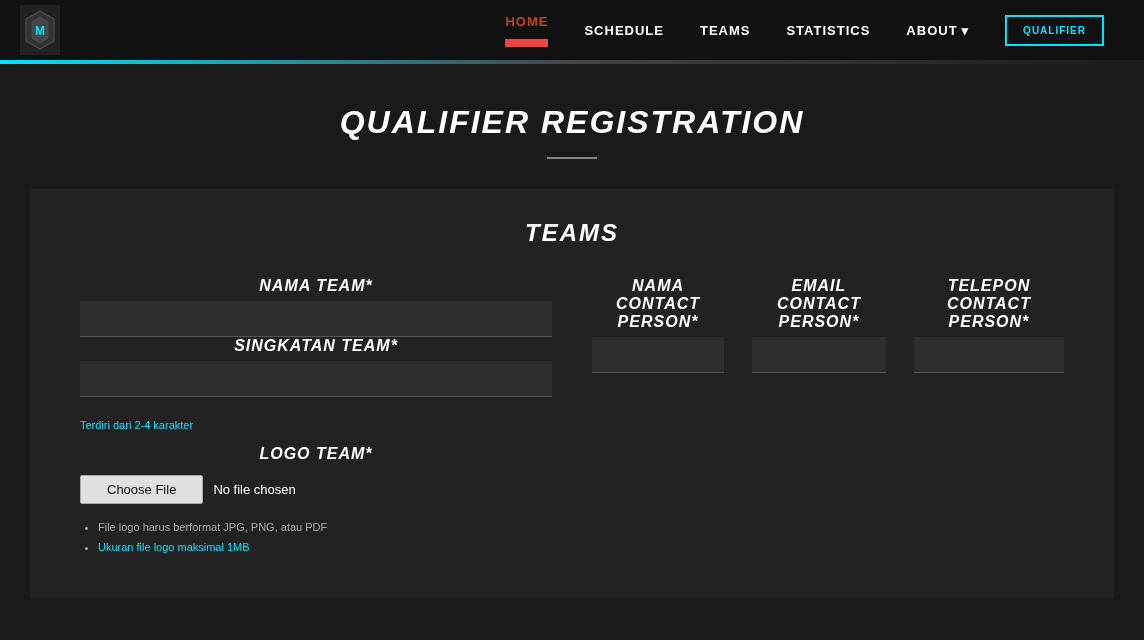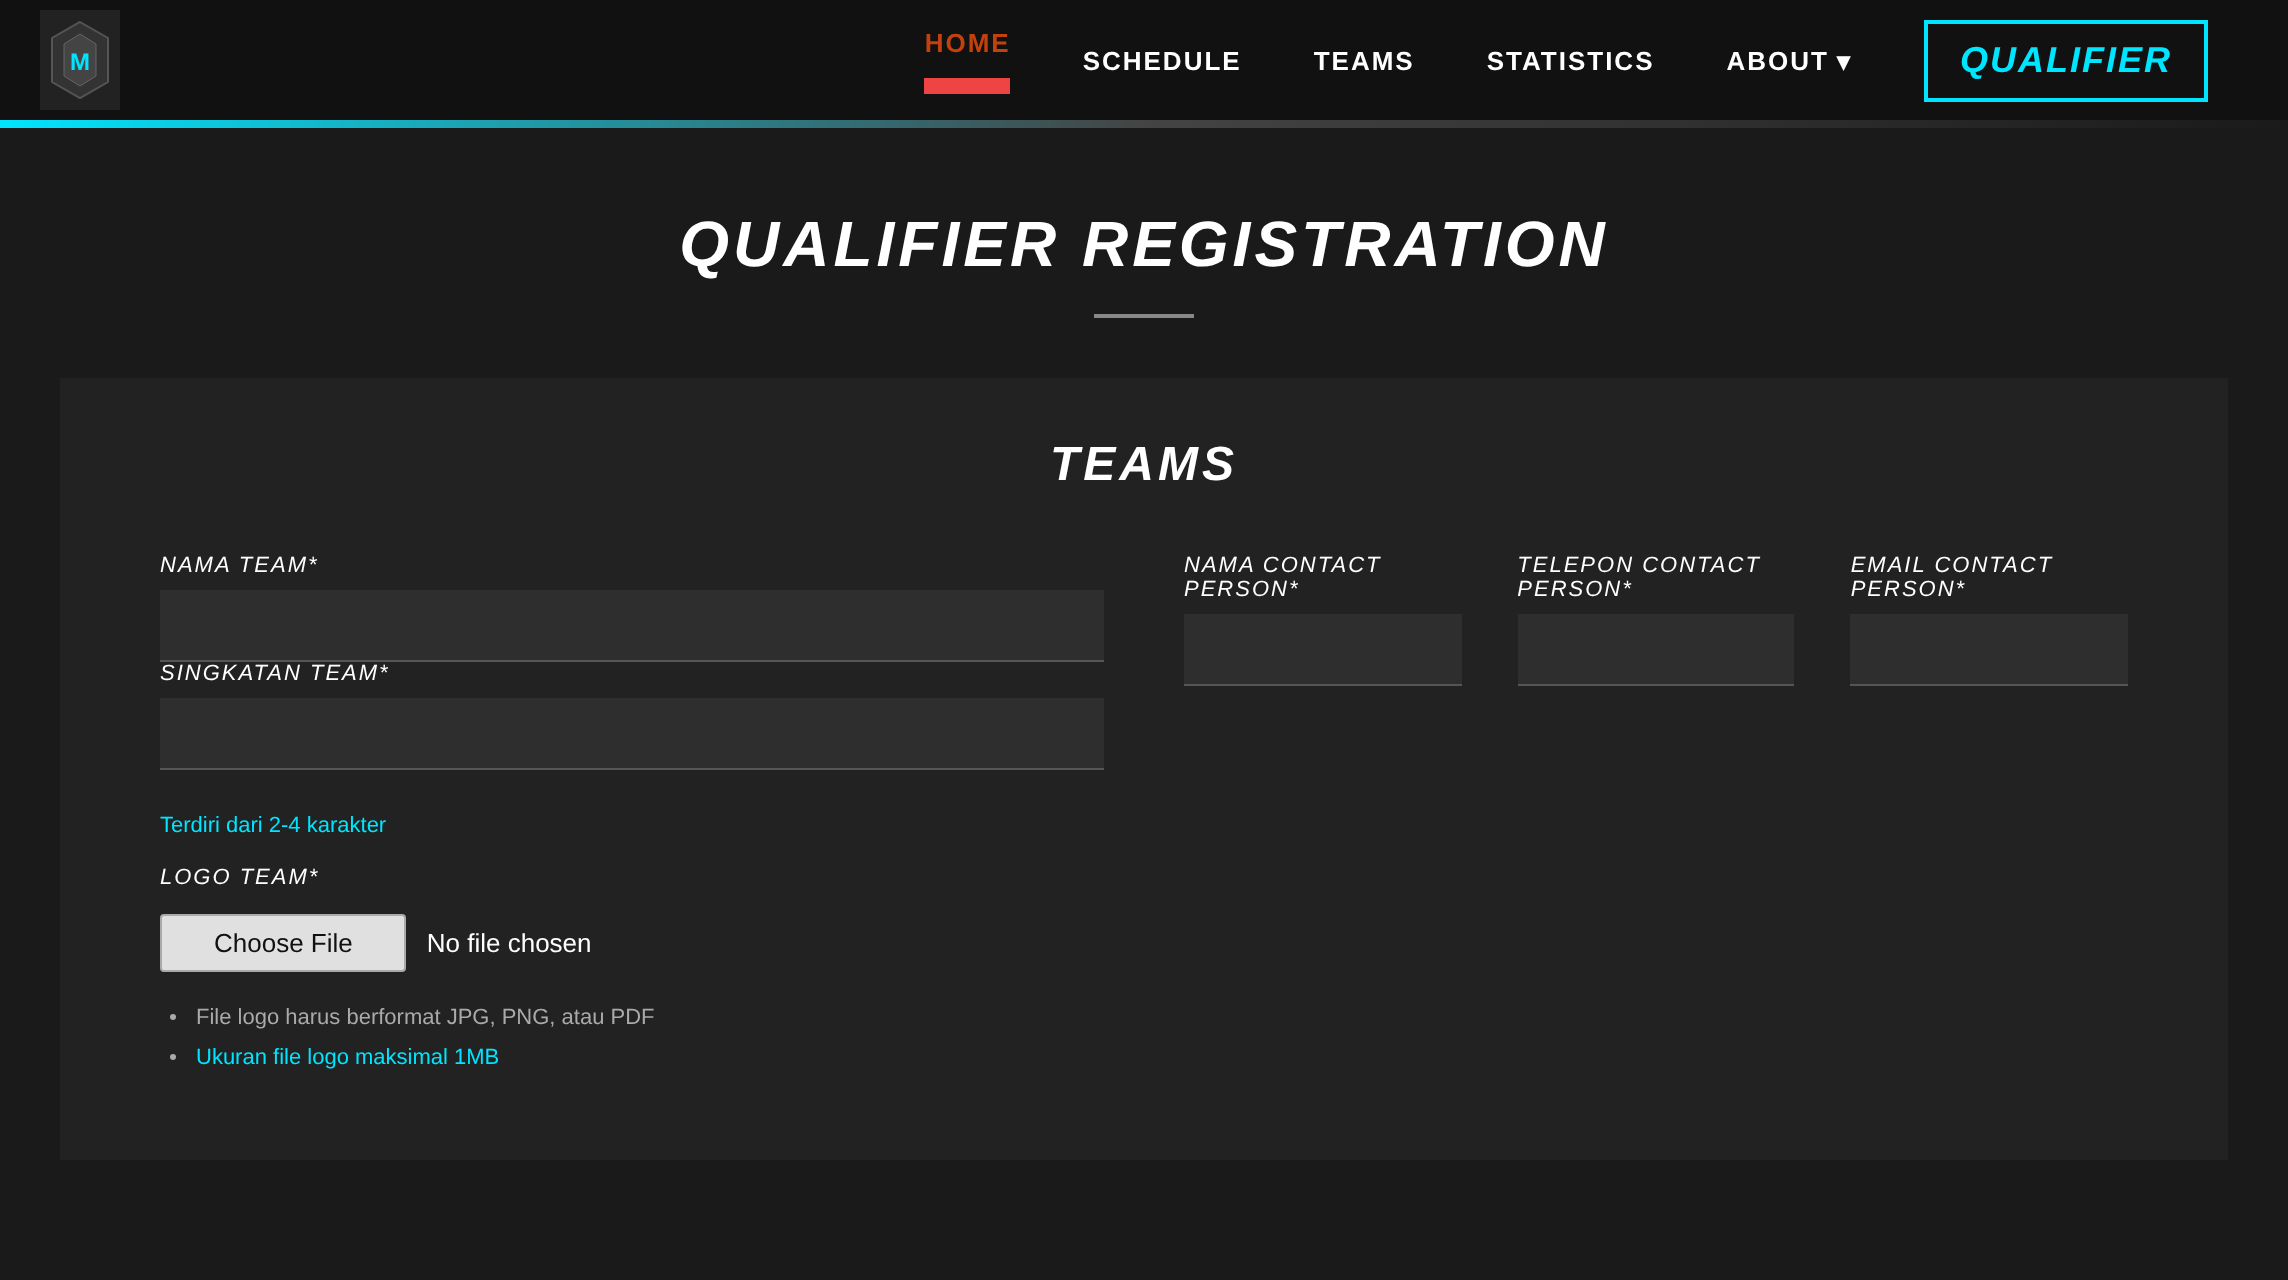--- a/index.html
+++ b/index.html
@@ -65,27 +65,26 @@
     .nav-link-about {
       display: flex;
       align-items: center;
       gap: 4px;
     }
 
     .nav-qualifier-btn {
       border: 2px solid #00e5ff;
       color: #00e5ff;
       padding: 8px 16px;
-      font-size: 18px;
+      font-size: 10px;
       font-weight: bold;
       letter-spacing: 1px;
       text-transform: uppercase;
       background: transparent;
       cursor: pointer;
-      font-style: italic;
     }
 
     .nav-divider {
       height: 4px;
       background: linear-gradient(to right, #00e5ff, #444, transparent);
       width: 100%;
     }
 
     
     .page-title-section {
@@ -146,26 +145,27 @@
       gap: 28px;
     }
 
     .form-group {
       display: flex;
       flex-direction: column;
       gap: 6px;
     }
 
     .form-label {
-      font-size: 11px;
-      font-weight: 400;
+      font-size: 16px;
+      font-weight: 700;
       text-transform: uppercase;
       letter-spacing: 1px;
       color: #ffffff;
       font-style: italic;
+      text-align: center;
     }
 
     .form-input {
       background-color: #2e2e2e;
       border: none;
       border-bottom: 1px solid #555;
       color: #ffffff;
       padding: 10px 8px;
       font-size: 13px;
       outline: none;
@@ -291,25 +291,25 @@
     </div>
 
     <div class="form-right">
 
       <div class="form-group">
         <label class="form-label">NAMA CONTACT PERSON*</label>
         <input class="form-input" type="text" value="" style="">
       </div>
 
       <div class="form-group">
+        <label class="form-label">EMAIL CONTACT PERSON*</label>
+        <input class="form-input" type="email" value="" style="">
+      </div>
+
+      <div class="form-group">
         <label class="form-label">TELEPON CONTACT PERSON*</label>
         <input class="form-input" type="tel" value="" style="">
       </div>
 
-      <div class="form-group">
-        <label class="form-label">EMAIL CONTACT PERSON*</label>
-        <input class="form-input" type="email" value="" style="">
-      </div>
-
     </div>
 
   </div>
 </div>
 
 </body></html>

